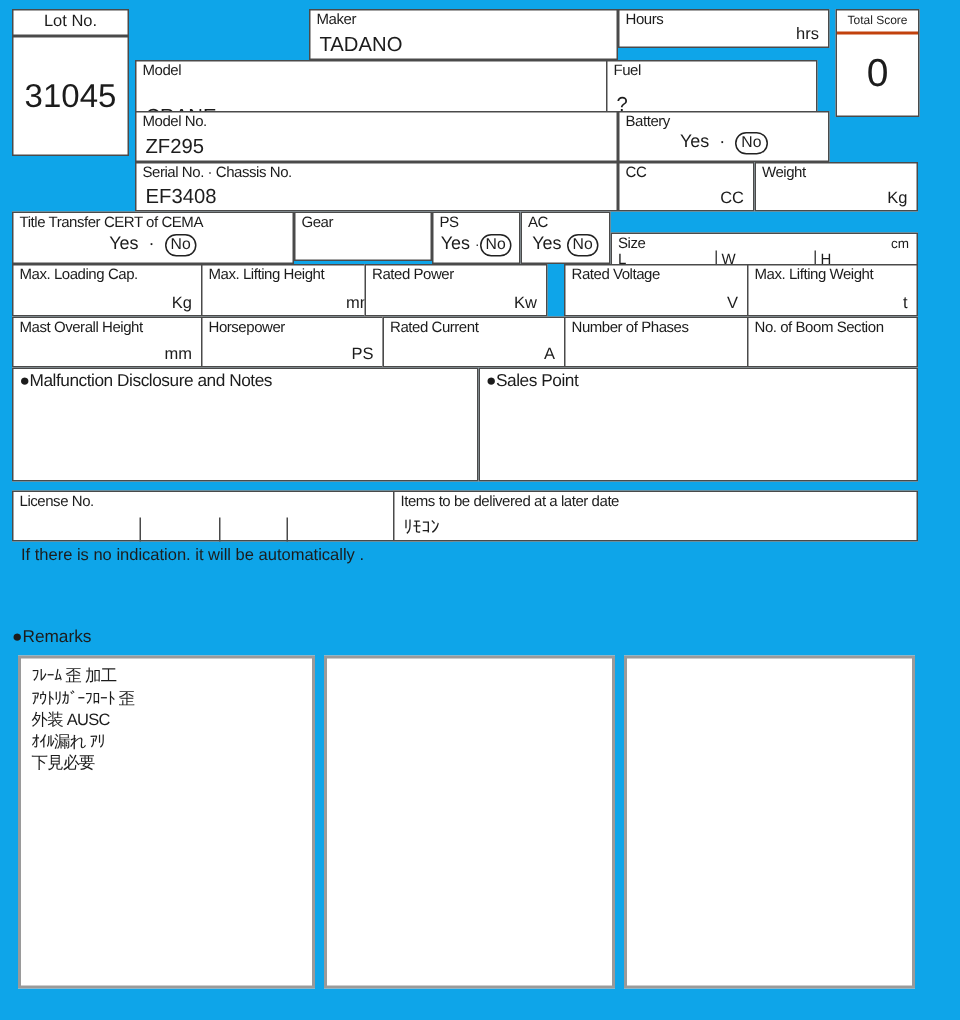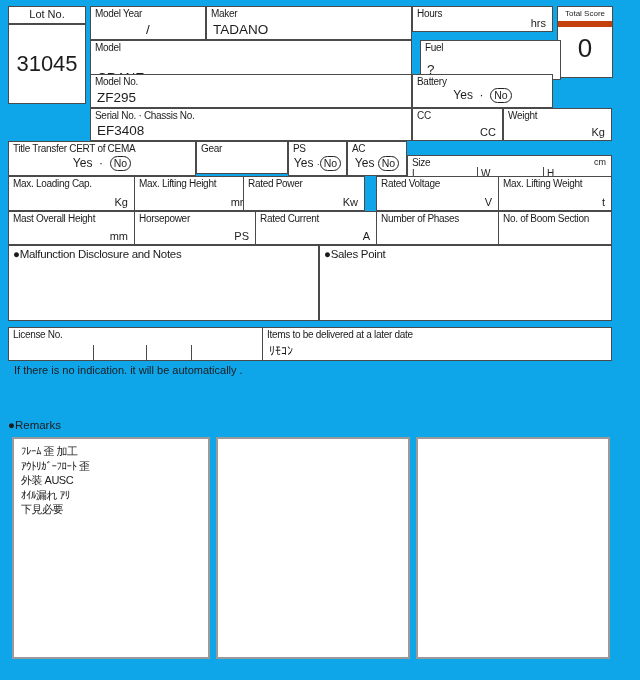--- a/index.html
+++ b/index.html
@@ -30,43 +30,39 @@
 
 <div id="sheet">
 
   <div class="cell" style="left:8px;top:6px;width:78px;height:18px">
     <div style="width:100%;text-align:center;font-size:11px;margin-top:1px">Lot No.</div>
   </div>
   <div class="cell" style="left:8px;top:24px;width:78px;height:80px">
     <div class="bigval" style="top:26px;font-size:22px">31045</div>
   </div>
 
-  <div class="cell" style="left:90px;top:6px;width:116px;height:34px">
-    <span class="lbl">Model Year</span>
-    <span class="val-center">/</span>
-  </div>
   <div class="cell" style="left:206px;top:6px;width:206px;height:34px">
     <span class="lbl">Maker</span>
     <span class="val">TADANO</span>
   </div>
   <div class="cell" style="left:412px;top:6px;width:141px;height:26px">
     <span class="lbl">Hours</span>
     <span class="unit">hrs</span>
   </div>
 
   <div class="cell" style="left:557px;top:6px;width:56px;height:72px">
-    <div style="width:100%;text-align:center;font-size:8px;border-bottom:6px solid #c2410c;padding:2px 0 3px 0">Total Score</div>
+    <div style="width:100%;text-align:center;font-size:8px;border-bottom:2px solid #c2410c;padding:2px 0 3px 0">Total Score</div>
     <div class="bigval" style="top:26px;font-size:26px">0</div>
   </div>
 
   <div class="cell" style="left:90px;top:40px;width:322px;height:48px">
     <span class="lbl">Model</span>
     <span class="val">CRANE</span>
   </div>
-  <div class="cell" style="left:420px;top:40px;width:141px;height:40px">
+  <div class="cell" style="left:404px;top:40px;width:141px;height:40px">
     <span class="lbl">Fuel</span>
     <span class="val">?</span>
   </div>
 
   <div class="cell" style="left:90px;top:74px;width:322px;height:34px">
     <span class="lbl">Model No.</span>
     <span class="val">ZF295</span>
   </div>
   <div class="cell" style="left:412px;top:74px;width:141px;height:34px">
     <span class="lbl">Battery</span>

